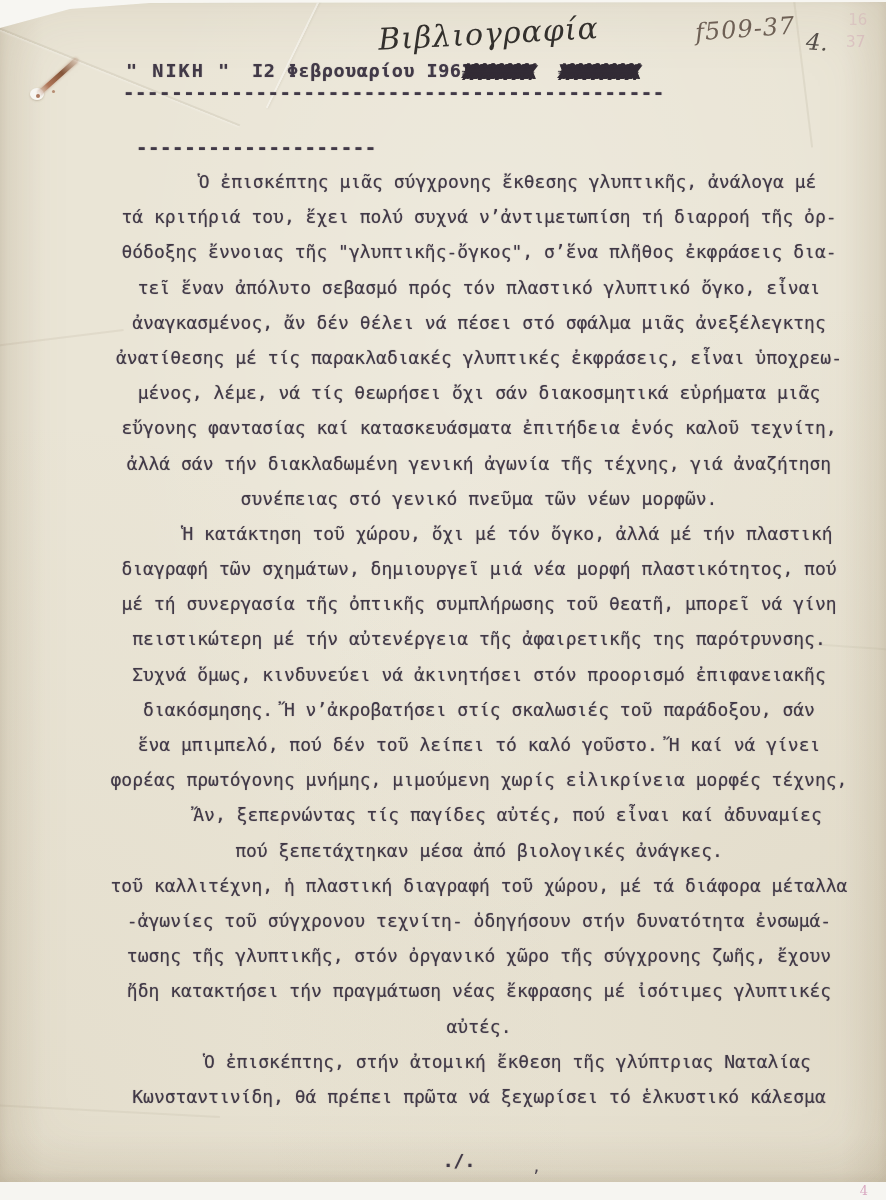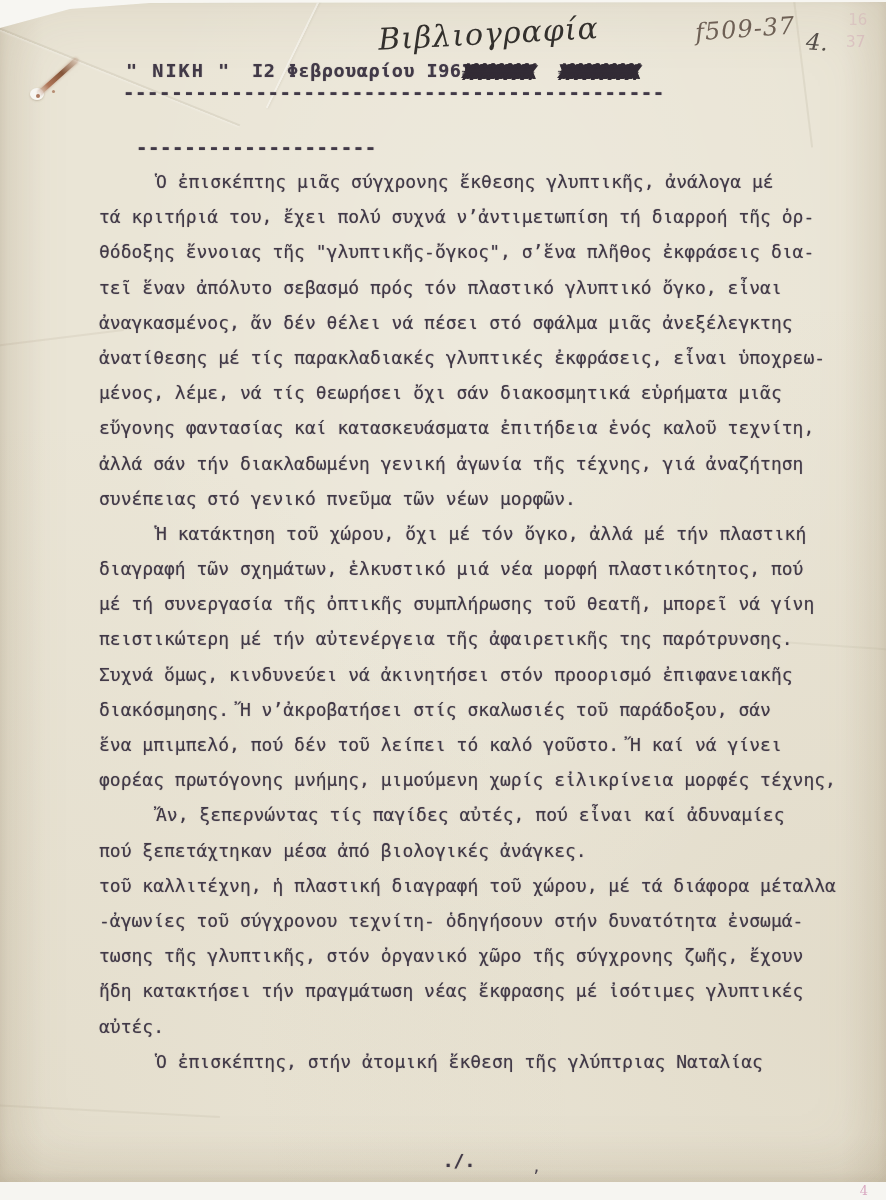--- a/index.html
+++ b/index.html
@@ -57,21 +57,21 @@
     text-shadow:2px 0 currentColor,-2px 0 currentColor,0 1px currentColor,1px -1px currentColor,3px 1px currentColor,-1px 2px currentColor;
   }
   .scribble.s1{left:464px;top:0px;}
   .scribble.s2{left:560px;top:0px;}
   .dash-row{position:absolute;overflow:hidden;white-space:nowrap;font-size:19px;font-weight:bold;letter-spacing:0.6px;}
   .hdr-underline{left:123px;top:79px;width:540px;height:22px;}
   .doc-title{position:absolute;left:136px;top:114px;font-size:19px;font-weight:bold;letter-spacing:1.2px;white-space:nowrap;}
   .ttl-underline{left:136px;top:134px;width:240px;height:22px;}
 
   .typed-body{position:absolute;left:99px;top:162px;width:760px;font-size:18px;}
-  .typed-line{height:35.2px;line-height:35.2px;white-space:nowrap;}
+  .typed-line{height:35.2px;line-height:35.2px;white-space:nowrap;text-align:center;}
   .typed-line.indent{padding-left:57px;}
 
   .footer-mark{position:absolute;left:99px;top:1148px;width:720px;text-align:center;font-size:18px;font-weight:bold;}
   .stray-mark{position:absolute;left:532px;top:1156px;font-size:15px;color:#4a4350;}
 
   .bottom-strip{position:absolute;left:0;top:1182px;width:886px;height:18px;background:#f6f5f1;}
   .bottom-strip .mark4{position:absolute;right:18px;top:1px;font-size:13px;color:#c06a9a;opacity:.55;font-family:"DejaVu Serif",serif;}
 </style>
 </head>
 <body>
@@ -112,35 +112,36 @@
       <div class="typed-line">τά κριτήριά του, ἔχει πολύ συχνά ν’ἀντιμετωπίση τή διαρροή τῆς ὀρ-</div>
       <div class="typed-line">θόδοξης ἔννοιας τῆς "γλυπτικῆς-ὄγκος", σ’ἕνα πλῆθος ἐκφράσεις δια-</div>
       <div class="typed-line">τεῖ ἕναν ἀπόλυτο σεβασμό πρός τόν πλαστικό γλυπτικό ὄγκο, εἶναι</div>
       <div class="typed-line">ἀναγκασμένος, ἄν δέν θέλει νά πέσει στό σφάλμα μιᾶς ἀνεξέλεγκτης</div>
       <div class="typed-line">ἀνατίθεσης μέ τίς παρακλαδιακές γλυπτικές ἐκφράσεις, εἶναι ὑποχρεω-</div>
       <div class="typed-line">μένος, λέμε, νά τίς θεωρήσει ὄχι σάν διακοσμητικά εὑρήματα μιᾶς</div>
       <div class="typed-line">εὔγονης φαντασίας καί κατασκευάσματα ἐπιτήδεια ἑνός καλοῦ τεχνίτη,</div>
       <div class="typed-line">ἀλλά σάν τήν διακλαδωμένη γενική ἀγωνία τῆς τέχνης, γιά ἀναζήτηση</div>
       <div class="typed-line">συνέπειας στό γενικό πνεῦμα τῶν νέων μορφῶν.</div>
       <div class="typed-line indent">Ἡ κατάκτηση τοῦ χώρου, ὄχι μέ τόν ὄγκο, ἀλλά μέ τήν πλαστική</div>
-      <div class="typed-line">διαγραφή τῶν σχημάτων, ἑλκυστικό μιά νέα μορφή πλαστικότητος, πού</div>
+      <div class="typed-line">διαγραφή τῶν σχημάτων, δημιουργεῖ μιά νέα μορφή πλαστικότητος, πού</div>
       <div class="typed-line">μέ τή συνεργασία τῆς ὀπτικῆς συμπλήρωσης τοῦ θεατῆ, μπορεῖ νά γίνη</div>
       <div class="typed-line">πειστικώτερη μέ τήν αὐτενέργεια τῆς ἀφαιρετικῆς της παρότρυνσης.</div>
       <div class="typed-line">Συχνά ὅμως, κινδυνεύει νά ἀκινητήσει στόν προορισμό ἐπιφανειακῆς</div>
       <div class="typed-line">διακόσμησης. Ἤ ν’ἀκροβατήσει στίς σκαλωσιές τοῦ παράδοξου, σάν</div>
       <div class="typed-line">ἕνα μπιμπελό, πού δέν τοῦ λείπει τό καλό γοῦστο. Ἤ καί νά γίνει</div>
       <div class="typed-line">φορέας πρωτόγονης μνήμης, μιμούμενη χωρίς εἰλικρίνεια μορφές τέχνης,</div>
       <div class="typed-line indent">Ἄν, ξεπερνώντας τίς παγίδες αὐτές, πού εἶναι καί ἀδυναμίες</div>
       <div class="typed-line">πού ξεπετάχτηκαν μέσα ἀπό βιολογικές ἀνάγκες.</div>
       <div class="typed-line">τοῦ καλλιτέχνη, ἡ πλαστική διαγραφή τοῦ χώρου, μέ τά διάφορα μέταλλα</div>
       <div class="typed-line">-ἀγωνίες τοῦ σύγχρονου τεχνίτη- ὁδηγήσουν στήν δυνατότητα ἐνσωμά-</div>
       <div class="typed-line">τωσης τῆς γλυπτικῆς, στόν ὀργανικό χῶρο τῆς σύγχρονης ζωῆς, ἔχουν</div>
       <div class="typed-line">ἤδη κατακτήσει τήν πραγμάτωση νέας ἔκφρασης μέ ἰσότιμες γλυπτικές</div>
       <div class="typed-line">αὐτές.</div>
       <div class="typed-line indent">Ὁ ἐπισκέπτης, στήν ἀτομική ἔκθεση τῆς γλύπτριας Ναταλίας</div>
+      <div class="typed-line">Κωνσταντινίδη, θά πρέπει πρῶτα νά ξεχωρίσει τό ἑλκυστικό κάλεσμα</div>
     </div>
 
   <div class="footer-mark typed">./.</div>
   <div class="stray-mark">,</div>
 </div>
 
 <div class="bottom-strip">
   <span class="mark4">4</span>
 </div>
 

